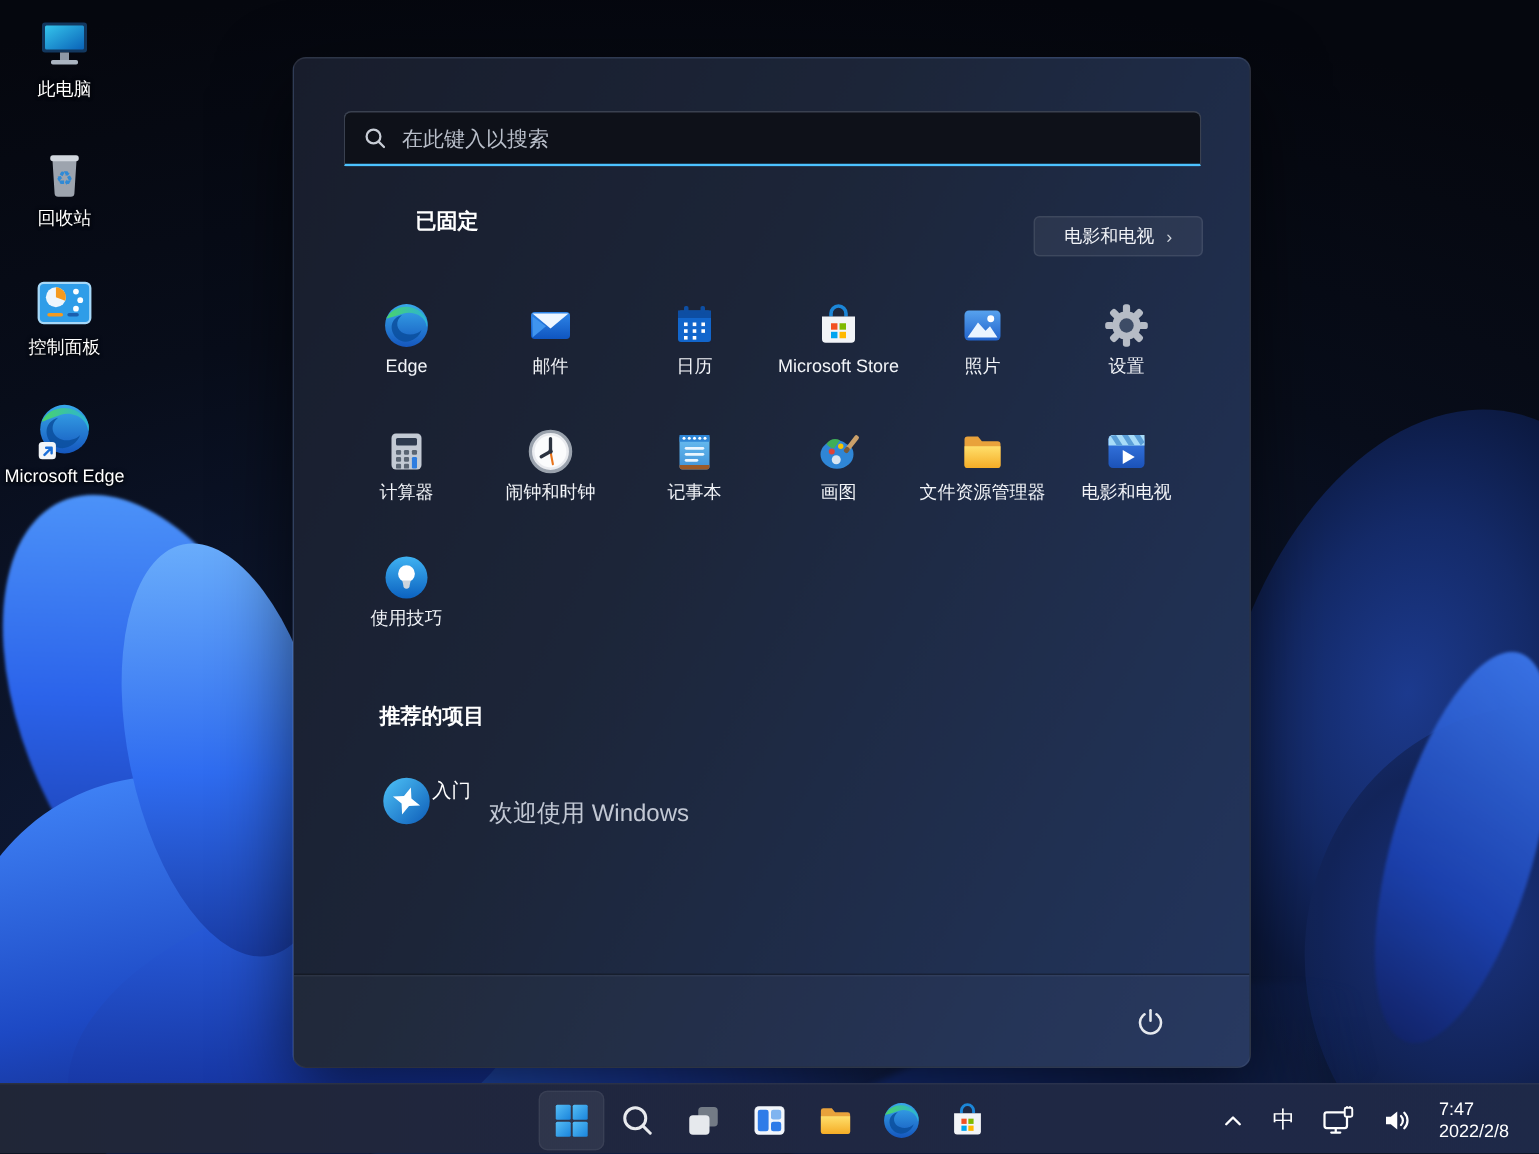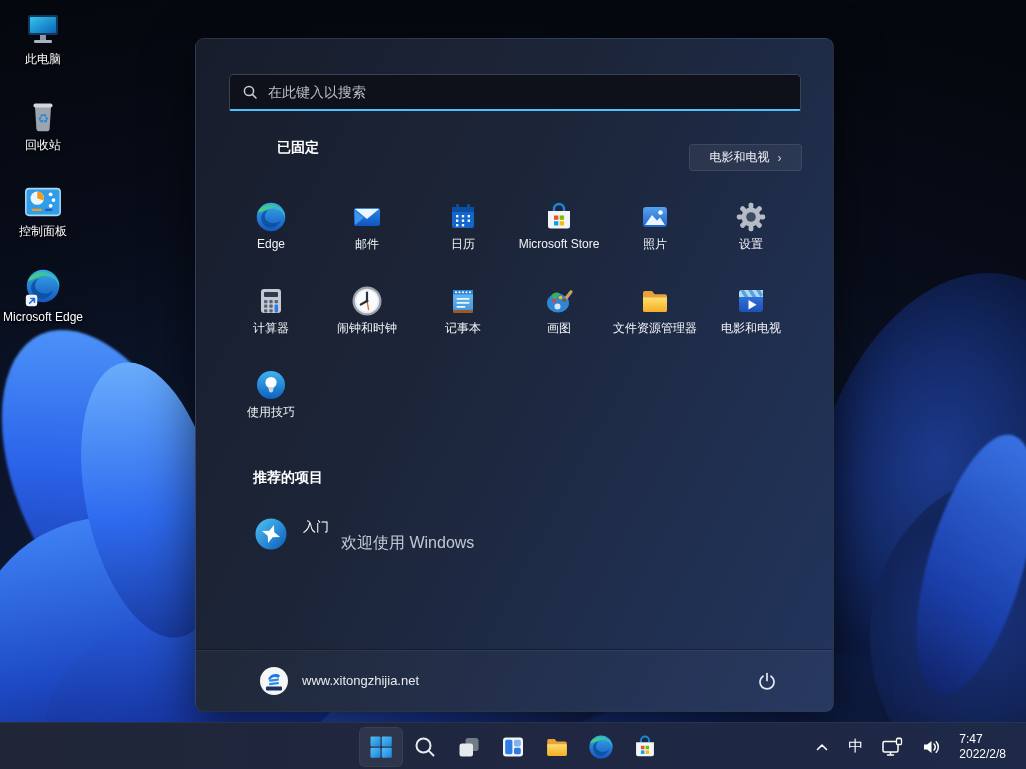--- a/index.html
+++ b/index.html
@@ -58,21 +58,21 @@
     color:#f2f4f8; font-size:12px; font-family:inherit; cursor:pointer; }
   .all-apps .chev { font-size:12px; color:#cfd4dc; }
   .grid { position:absolute; left:27px; top:156px; width:580px;
     display:grid; grid-template-columns:repeat(6,96px); }
   .app { height:84px; display:flex; flex-direction:column; align-items:center;
     padding-top:6px; gap:5px; border-radius:5px; cursor:pointer; }
   .ic32 { width:32px; height:32px; }
   .app-label { font-size:12px; color:#f2f4f8; text-align:center; line-height:13px;
     max-width:94px; white-space:nowrap; }
   .rec-item { position:absolute; left:41px; top:466px; width:540px; height:58px;
-    display:flex; align-items:center; gap:15px; padding-left:17px; border-radius:5px; cursor:pointer; }
+    display:flex; align-items:center; padding-left:17px; border-radius:5px; cursor:pointer; }
   .ic34 { width:34px; height:34px; }
   .rec-title { font-size:13px; color:#fff; line-height:16px; }
   .rec-sub { font-size:16px; color:#c2c8d4; line-height:15px;margin-left:38px; }
   .menu-footer { position:absolute; left:0; bottom:0; width:100%; height:62px;
     background:rgba(255,255,255,.025); border-top:1px solid rgba(0,0,0,.35);
     box-shadow:inset 0 1px 0 rgba(255,255,255,.05);
     display:flex; align-items:center; padding:0 48px 0 63px; }
   .site { display:flex; align-items:center; gap:13px; cursor:pointer; }
   .site-logo { width:30px; height:30px; }
   .site-url { font-size:13px; color:#e8ebf0; }
@@ -418,30 +418,20 @@
       <circle cx="17" cy="17" r="15.5" fill="url(#g-start)"></circle>
       <path d="M17 7.5 L19.6 14.4 L26.5 17 L19.6 19.6 L17 26.5 L14.4 19.6 L7.5 17 L14.4 14.4 Z" fill="#fff" transform="rotate(18 17 17)"></path>
     </svg>
     <div>
       <div class="rec-title">入门</div>
       <div class="rec-sub">欢迎使用 Windows</div>
     </div>
   </div>
 
   <div class="menu-footer">
-    <div class="site">
-      <svg class="site-logo" viewBox="0 0 30 30">
-        <circle cx="15" cy="15" r="14" fill="#f4f6f8"></circle>
-        <path d="M9 13 C11 8.5 17 6.5 21 9.5 L19.5 12 C16.5 10 12.5 10.8 11 14 Z" fill="#1f7ae0"></path>
-        <rect x="10" y="13" width="10" height="2.2" rx="1" fill="#2f8ce8" transform="rotate(-8 15 14)"></rect>
-        <rect x="10" y="16.5" width="10" height="2.2" rx="1" fill="#2f8ce8" transform="rotate(-8 15 17.5)"></rect>
-        <rect x="7" y="20.5" width="16" height="4" rx="1" fill="#17335e"></rect>
-      </svg>
-      <span class="site-url">www.xitongzhijia.net</span>
-    </div>
     <button class="power-btn">
       <svg width="20" height="20" viewBox="0 0 20 20">
         <path d="M6 5.2 a7 7 0 1 0 8 0" fill="none" stroke="#e6e9ee" stroke-width="1.7" stroke-linecap="round"></path>
         <line x1="10" y1="2.5" x2="10" y2="9.5" stroke="#e6e9ee" stroke-width="1.7" stroke-linecap="round"></line>
       </svg>
     </button>
   </div>
 </div>
 
 <div class="taskbar">

